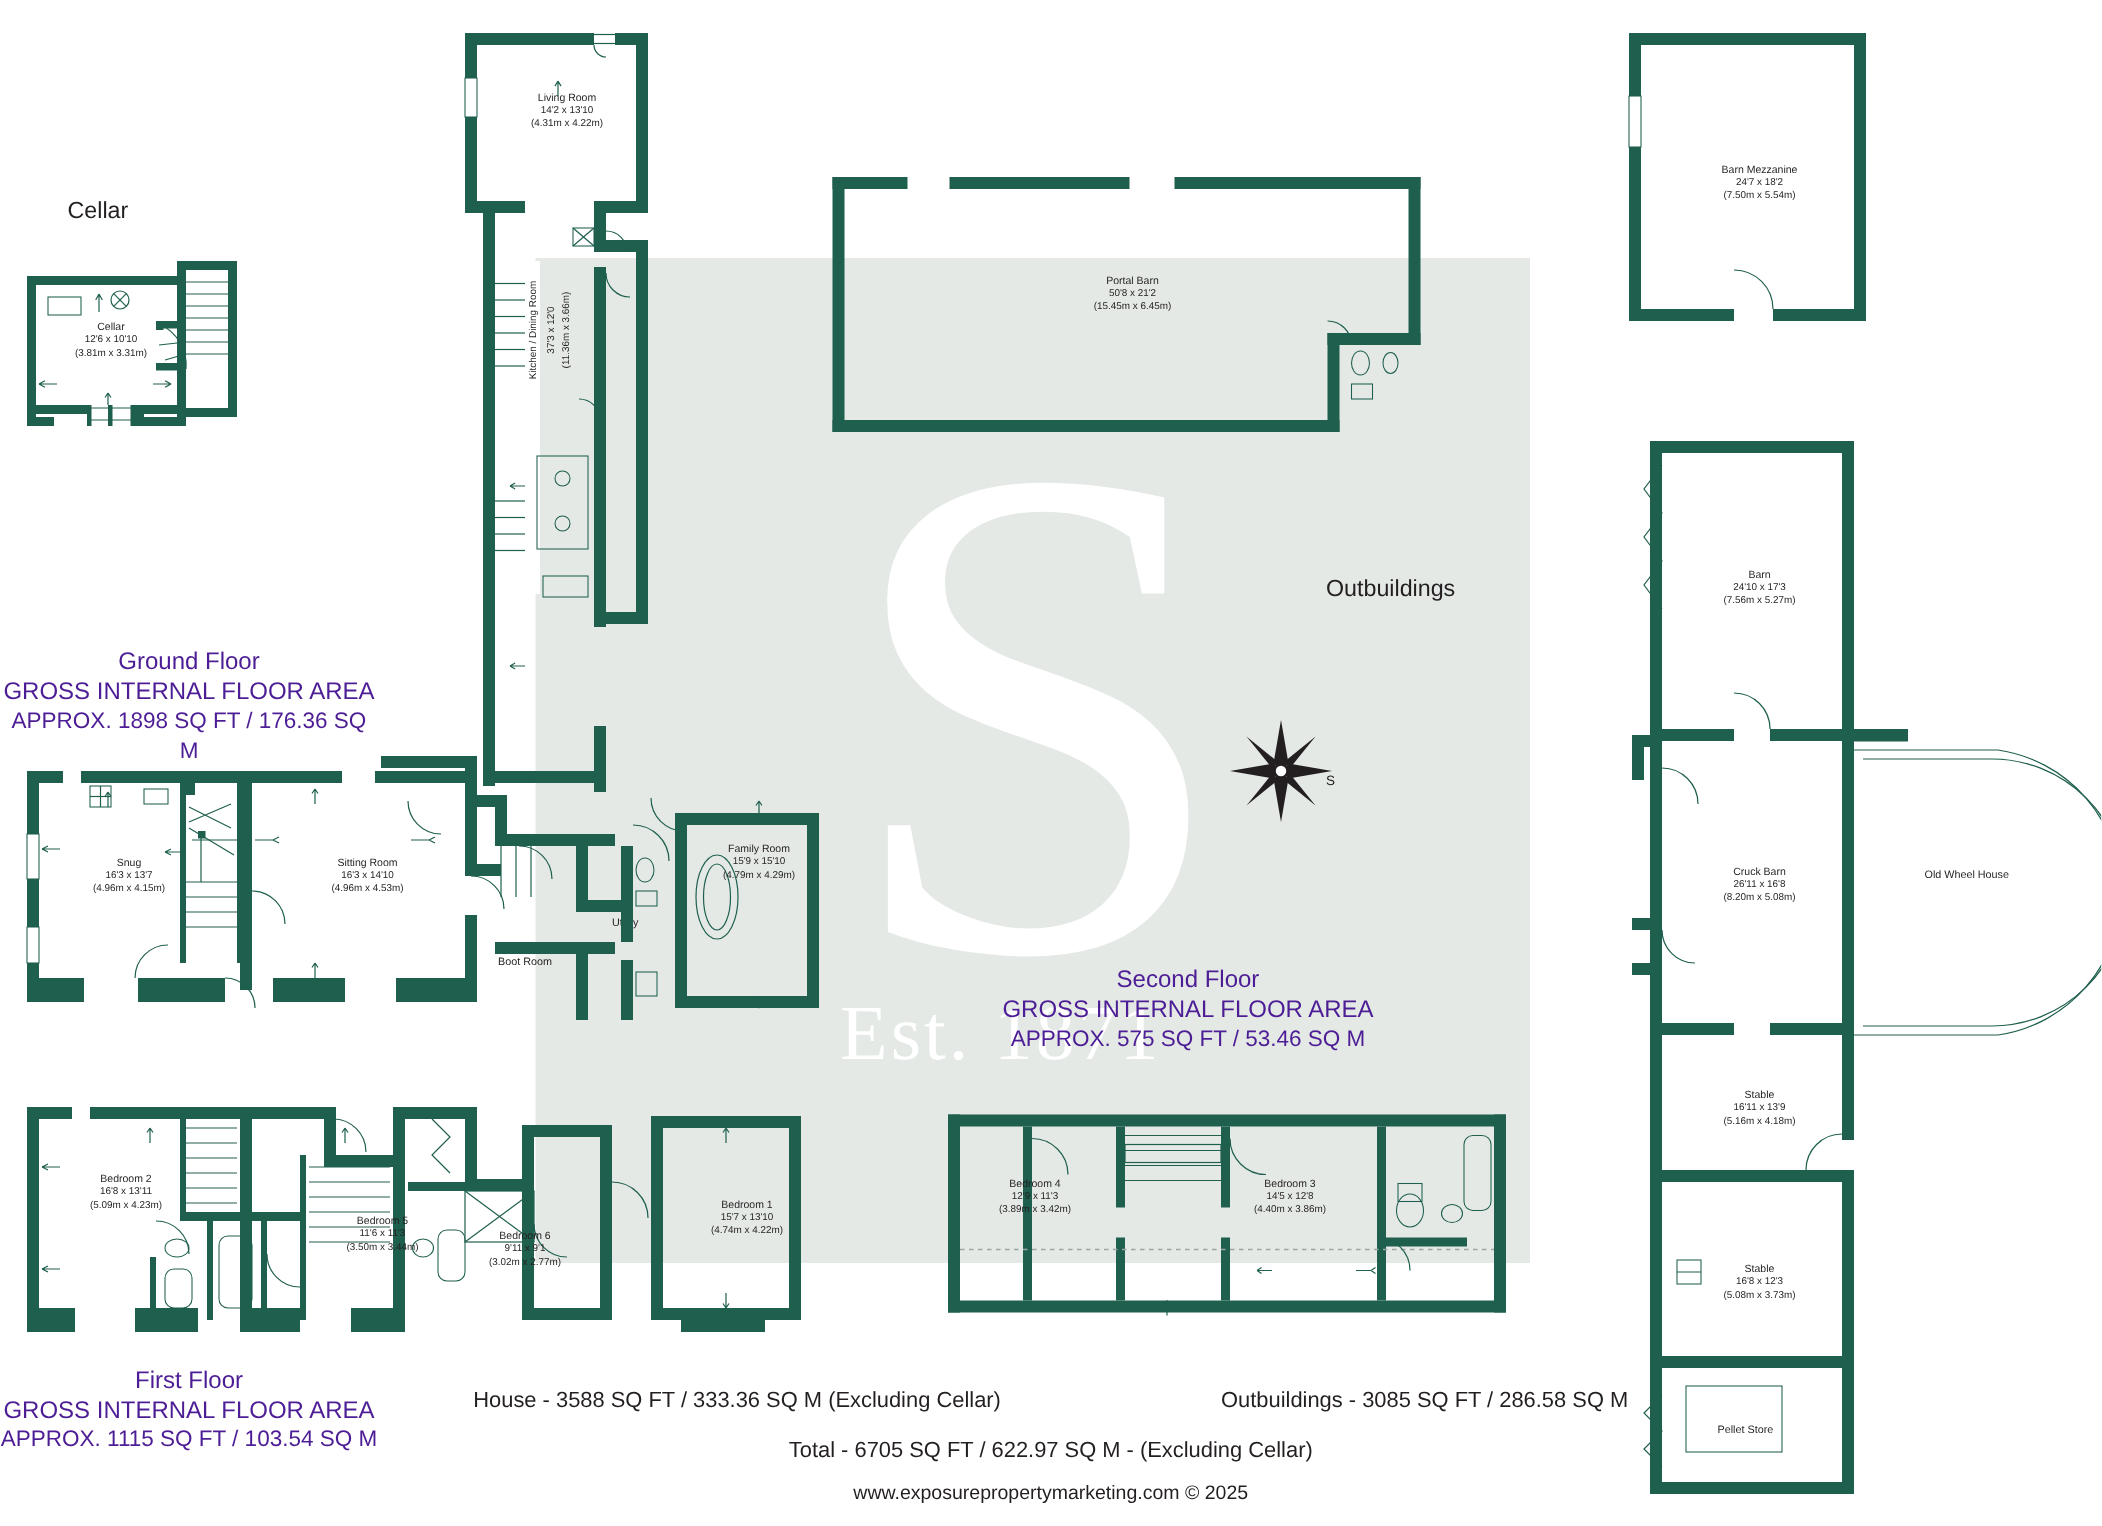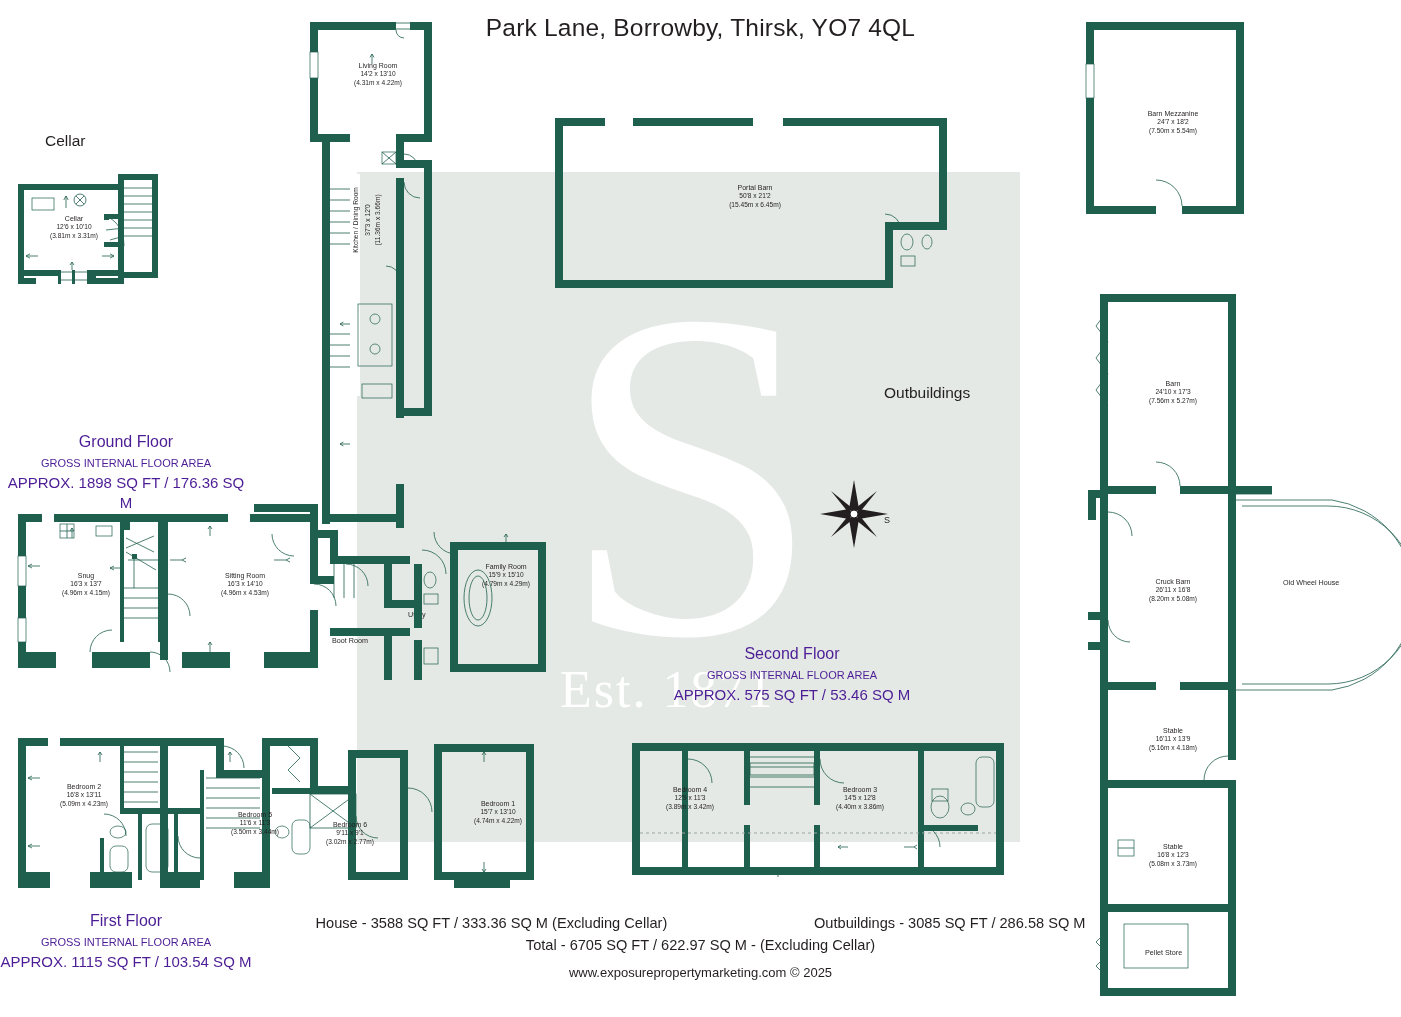--- a/index.html
+++ b/index.html
@@ -52,42 +52,42 @@
     letter-spacing:.2px;
     color:#231f20;
   }
   .floor-label{
     position:absolute;
     text-align:center;
     line-height:19.5px;
     color:#4c1d95;
   }
   .floor-label .ln1{font-size:16px;}
-  .floor-label .ln2{font-size:11px;}
+  .floor-label .ln2{font-size:16px;}
   .floor-label .ln3{font-size:15px;}
   .section-word{
     position:absolute;
     font-size:15.5px;
     color:#231f20;
   }
   
   .footer{
     position:absolute;
     left:0; top:913px;
     width:1401px;
     text-align:center;
     font-size:14.6px;
     line-height:21.5px;
     color:#231f20;
   }
   .footer .split{
     display:block;
     position:relative;
     width:770px;
-    margin:0 auto;
+    margin:11px auto;
   }
   .footer .split .l{position:absolute;left:0;}
   .footer .split .r{position:absolute;right:0;}
   .footer .url{font-size:13px;margin-top:6px;display:block;}
   
   .rm{
     position:absolute;
     text-align:center;
     font-size:6.6px;
     line-height:8.3px;
@@ -123,21 +123,20 @@
 </style>
 </head>
 <body>
 
 <div id="page">
 
   <div class="wm-block" style="left:357px;top:172px;width:663px;height:670px;"></div>
   <div class="wm-s">S</div>
   <div class="wm-est">Est. 1871</div>
 
-  <div class="title">Park Lane, Borrowby, Thirsk, YO7 4QL</div>
 
   <div class="section-word" style="left:45px;top:132px;">Cellar</div>
   <div class="fx" style="left:14px;top:170px;">
     <svg width="150" height="120" viewBox="0 0 150 120">
 
       <rect x="4" y="14" width="6" height="92" fill="#1f5f4e"></rect>
       <rect x="4" y="14" width="106" height="6" fill="#1f5f4e"></rect>
       <rect x="104" y="4" width="6" height="102" fill="#1f5f4e"></rect>
       <rect x="104" y="4" width="40" height="6" fill="#1f5f4e"></rect>
       <rect x="138" y="4" width="6" height="104" fill="#1f5f4e"></rect>

